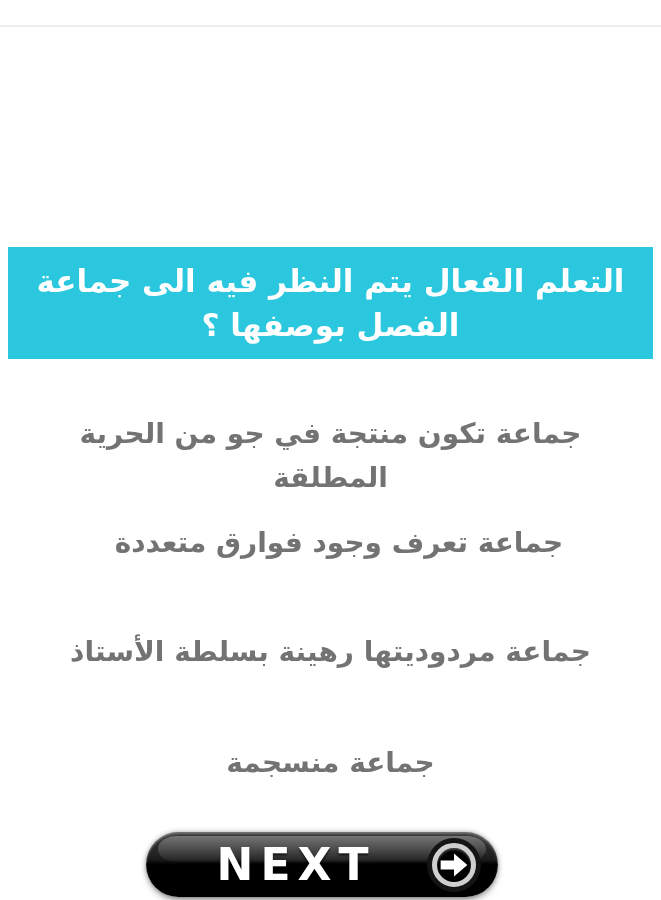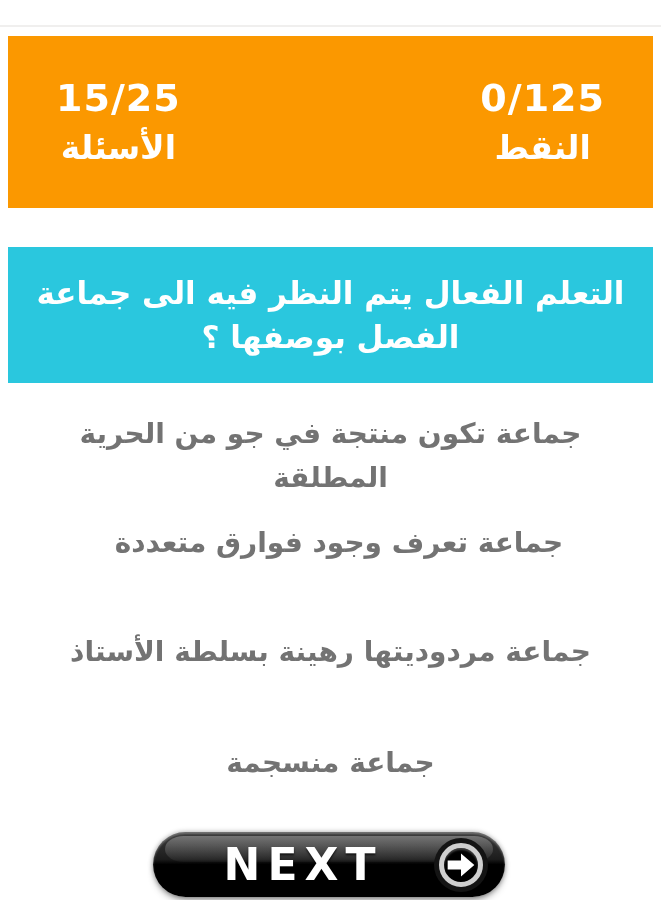--- a/index.html
+++ b/index.html
@@ -47,21 +47,21 @@
     font-weight: 700;
     margin-top: 8px;
     direction: rtl;
   }
 
   
   .question-box {
     position: absolute;
     left: 8px; right: 8px;
     top: 247px;
-    height: 136px;
+    height: 112px;
     background: #2ac7de;
     color: #ffffff;
     display: flex;
     align-items: center;
     justify-content: center;
     text-align: center;
     padding: 0 28px;
     direction: rtl;
     font-size: 31px;
     font-weight: 700;
@@ -82,21 +82,21 @@
     cursor: pointer;
   }
   .answer-1 { top: 412px; }
   .answer-2 { top: 521px; margin-left: 17px; }
   .answer-3 { top: 630px; }
   .answer-4 { top: 741px; }
 
   
   .next-button {
     position: absolute;
-    left: 153px;
+    left: 146px;
     top: 832px;
     width: 352px;
     height: 65px;
     border-radius: 34px;
     background: linear-gradient(180deg, #3d3d3d 0%, #1c1c1c 42%, #000000 50%, #000000 100%);
     box-shadow:
       0 0 5px rgba(0,0,0,0.35),
       0 5px 9px -3px rgba(0,0,0,0.45),
       inset 0 2px 2px rgba(255,255,255,0.28);
     cursor: pointer;
@@ -142,30 +142,20 @@
   }
   .arrow-circle svg { display: block; }
 </style>
 </head>
 <body>
 
 <div class="frame">
 
   <div class="top-divider"></div>
 
-  <div class="score-header">
-    <div class="stat">
-      <div class="stat-value">15/25</div>
-      <div class="stat-label">الأسئلة</div>
-    </div>
-    <div class="stat">
-      <div class="stat-value">0/125</div>
-      <div class="stat-label">النقط</div>
-    </div>
-  </div>
 
   <div class="question-box">
     <div>التعلم الفعال يتم النظر فيه الى جماعة الفصل بوصفها ؟</div>
   </div>
 
   <div class="answer answer-1">جماعة تكون منتجة في جو من الحرية المطلقة</div>
   <div class="answer answer-2">جماعة تعرف وجود فوارق متعددة</div>
   <div class="answer answer-4">جماعة منسجمة</div>
   <div class="answer answer-3">جماعة مردوديتها رهينة بسلطة الأستاذ</div>
 

